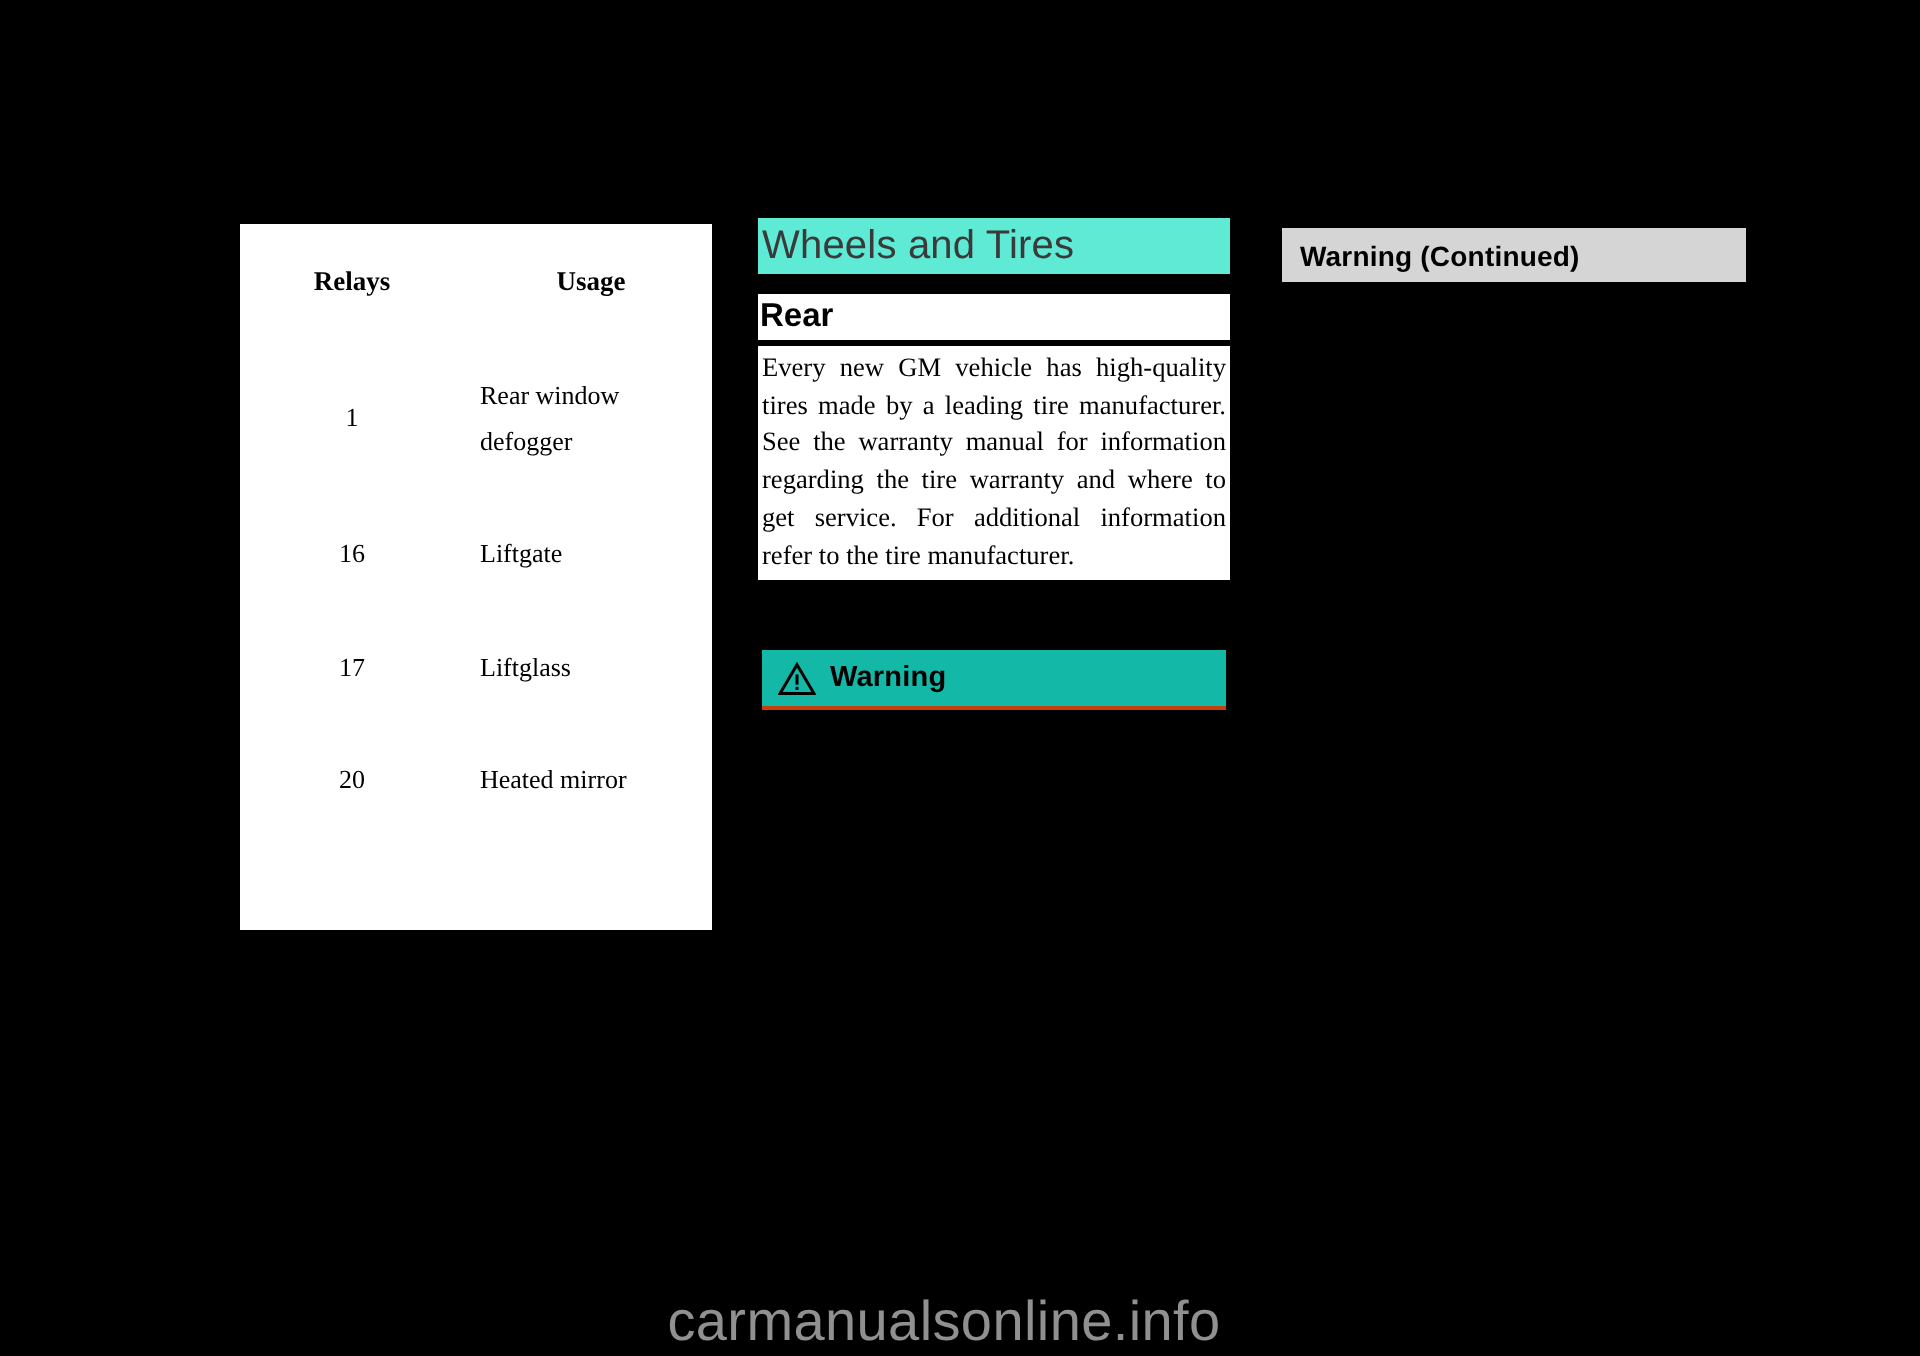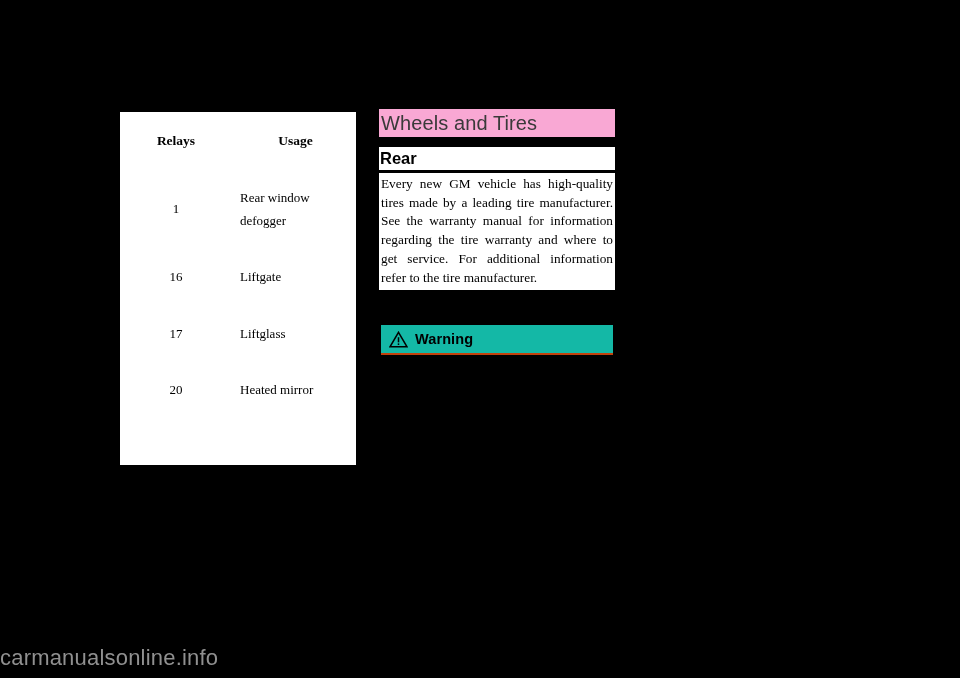--- a/index.html
+++ b/index.html
@@ -67,21 +67,21 @@
     padding-left: 8px;
   }
   .relay-table .spacer-bottom { height: 12px; }
 
   .chapter-head {
     position: absolute;
     left: 379px;
     top: 109px;
     width: 236px;
     height: 28px;
-    background: #f9a8d4;
+    background: #5eead4;
     color: #3a3a3a;
     font-family: "Liberation Sans", sans-serif;
     font-size: 20px;
     font-weight: 300;
     line-height: 28px;
     padding-left: 2px;
     box-sizing: border-box;
     letter-spacing: 0.1px;
     white-space: nowrap;
     overflow: hidden;
@@ -170,23 +170,23 @@
     color: #000000;
     letter-spacing: 0.1px;
   }
 
   
   .watermark {
     position: absolute;
     left: 0;
     top: 645px;
     width: 944px;
-    text-align: left;
-    font-family: "Liberation Sans", sans-serif;
-    font-size: 22px;
+    text-align: center;
+    font-family: "Liberation Sans", sans-serif;
+    font-size: 28px;
     color: #909090;
     letter-spacing: 0.2px;
     white-space: nowrap;
   }
 </style>
 </head>
 <body>
 
 <div class="page">
 
@@ -231,16 +231,19 @@
 
   <div class="warn-box">
     <svg class="tri-icon" viewBox="0 0 20 18">
       <polygon points="10,1.4 19,16.7 1,16.7" fill="none" stroke="#000000" stroke-width="1.6" stroke-linejoin="miter"></polygon>
       <rect x="9.2" y="6.6" width="1.6" height="5.4" fill="#000000"></rect>
       <rect x="9.2" y="13.1" width="1.6" height="1.7" fill="#000000"></rect>
     </svg>
     <span class="warn-label">Warning</span>
   </div>
 
+  <div class="warn-cont-box">
+    <span class="warn-cont-label">Warning  (Continued)</span>
+  </div>
 
   <div class="watermark">carmanualsonline.info</div>
 
 </div>
 
 </body></html>

